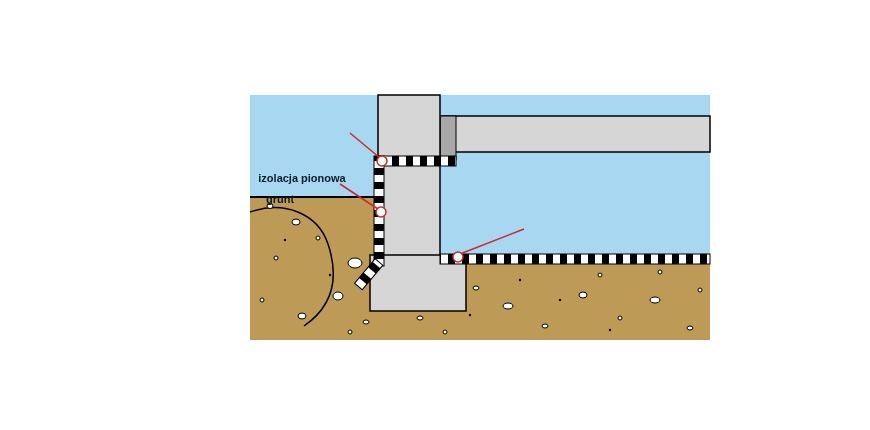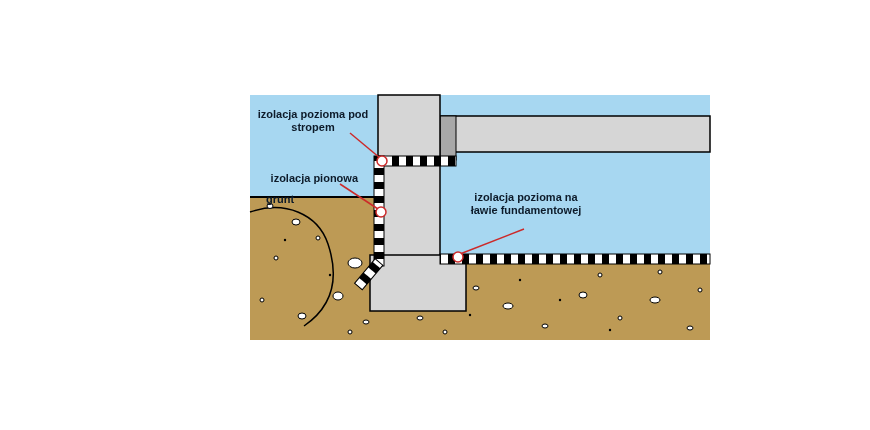--- a/index.html
+++ b/index.html
@@ -92,21 +92,19 @@
     <line x1="350" y1="133" x2="380" y2="158" stroke-width="1.5" stroke="#cc2a2a"></line>
     <circle cx="382" cy="161" r="5" fill="#ffffff" stroke-width="1.5" stroke="#cc2a2a"></circle>
 
     <line x1="340" y1="184" x2="378" y2="209" stroke-width="1.5" stroke="#cc2a2a"></line>
     <circle cx="381" cy="212" r="5" fill="#ffffff" stroke-width="1.5" stroke="#cc2a2a"></circle>
 
     <line x1="524" y1="229" x2="460" y2="254" stroke-width="1.5" stroke="#cc2a2a"></line>
     <circle cx="458" cy="257" r="5" fill="#ffffff" stroke-width="1.5" stroke="#cc2a2a"></circle>
   </svg>
 
-  <div class="label" style="left:252px; top:108px; width:122px;">izolacja pozioma pod stropem</div>
 
-  <div class="label" style="left:246px; top:172px; width:112px;text-align:right;">izolacja pionowa</div>
+  <div class="label" style="left:246px; top:172px; width:112px;">izolacja pionowa</div>
 
-  <div class="label" style="left:466px; top:191px; width:120px;">izolacja pozioma na ławie fundamentowej</div>
 
   <div class="label label-left" style="left:266px; top:193px; width:60px;">grunt</div>
 
 </div>
 
 </body></html>

